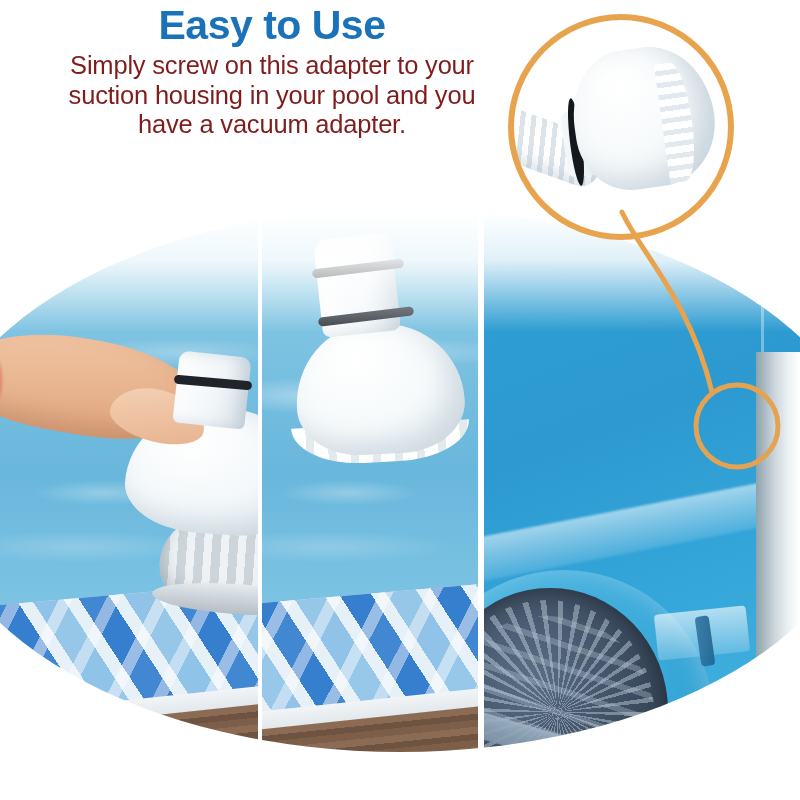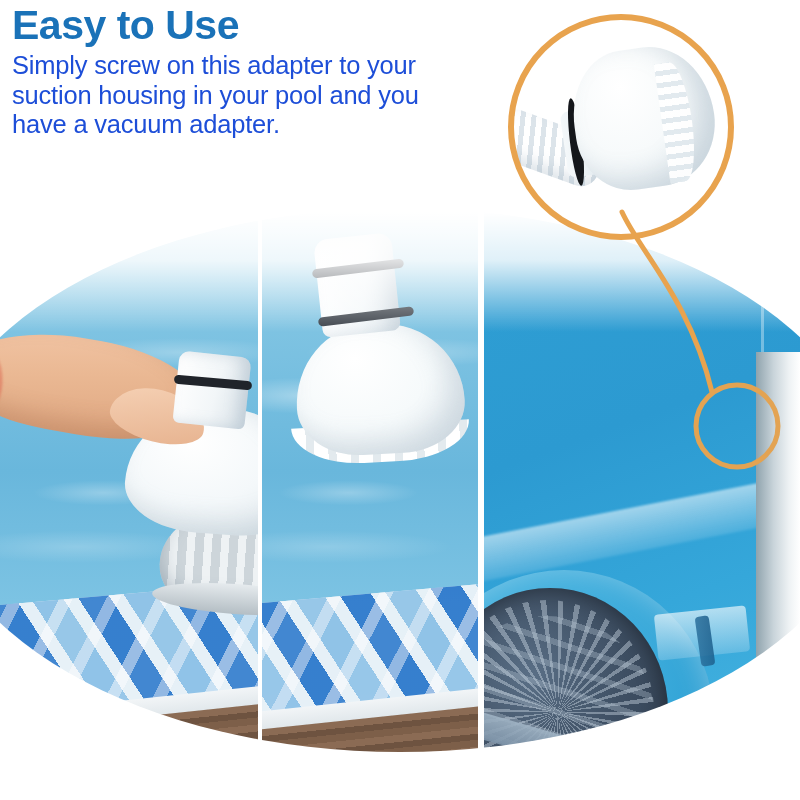--- a/index.html
+++ b/index.html
@@ -11,29 +11,29 @@
     overflow:hidden;
   }
   #stage {
     position:relative;
     width:800px; height:800px;
     background:#ffffff;
     overflow:hidden;
   }
 
   
-  #copy-block { position:absolute; left:12px; top:4px; width:520px; z-index:40; }
+  #copy-block { position:absolute; left:12px; top:4px; width:520px; z-index:40;text-align:center; }
   #headline {
     font-size:41px; font-weight:bold; line-height:1.05;
     color:#1a72b8; letter-spacing:-0.5px;
   }
   #subcopy {
     margin-top:4px;
     font-size:25.5px; line-height:1.16;
-    color:#1d4ed8; letter-spacing:-0.2px;
+    color:#7f1d1d; letter-spacing:-0.2px;
     white-space:pre-line;
   }
 
   
   #panels {
     position:absolute; left:0; top:212px; width:800px; height:540px;
     z-index:10;
   }
   .panel {
     position:absolute; top:0; height:540px;

